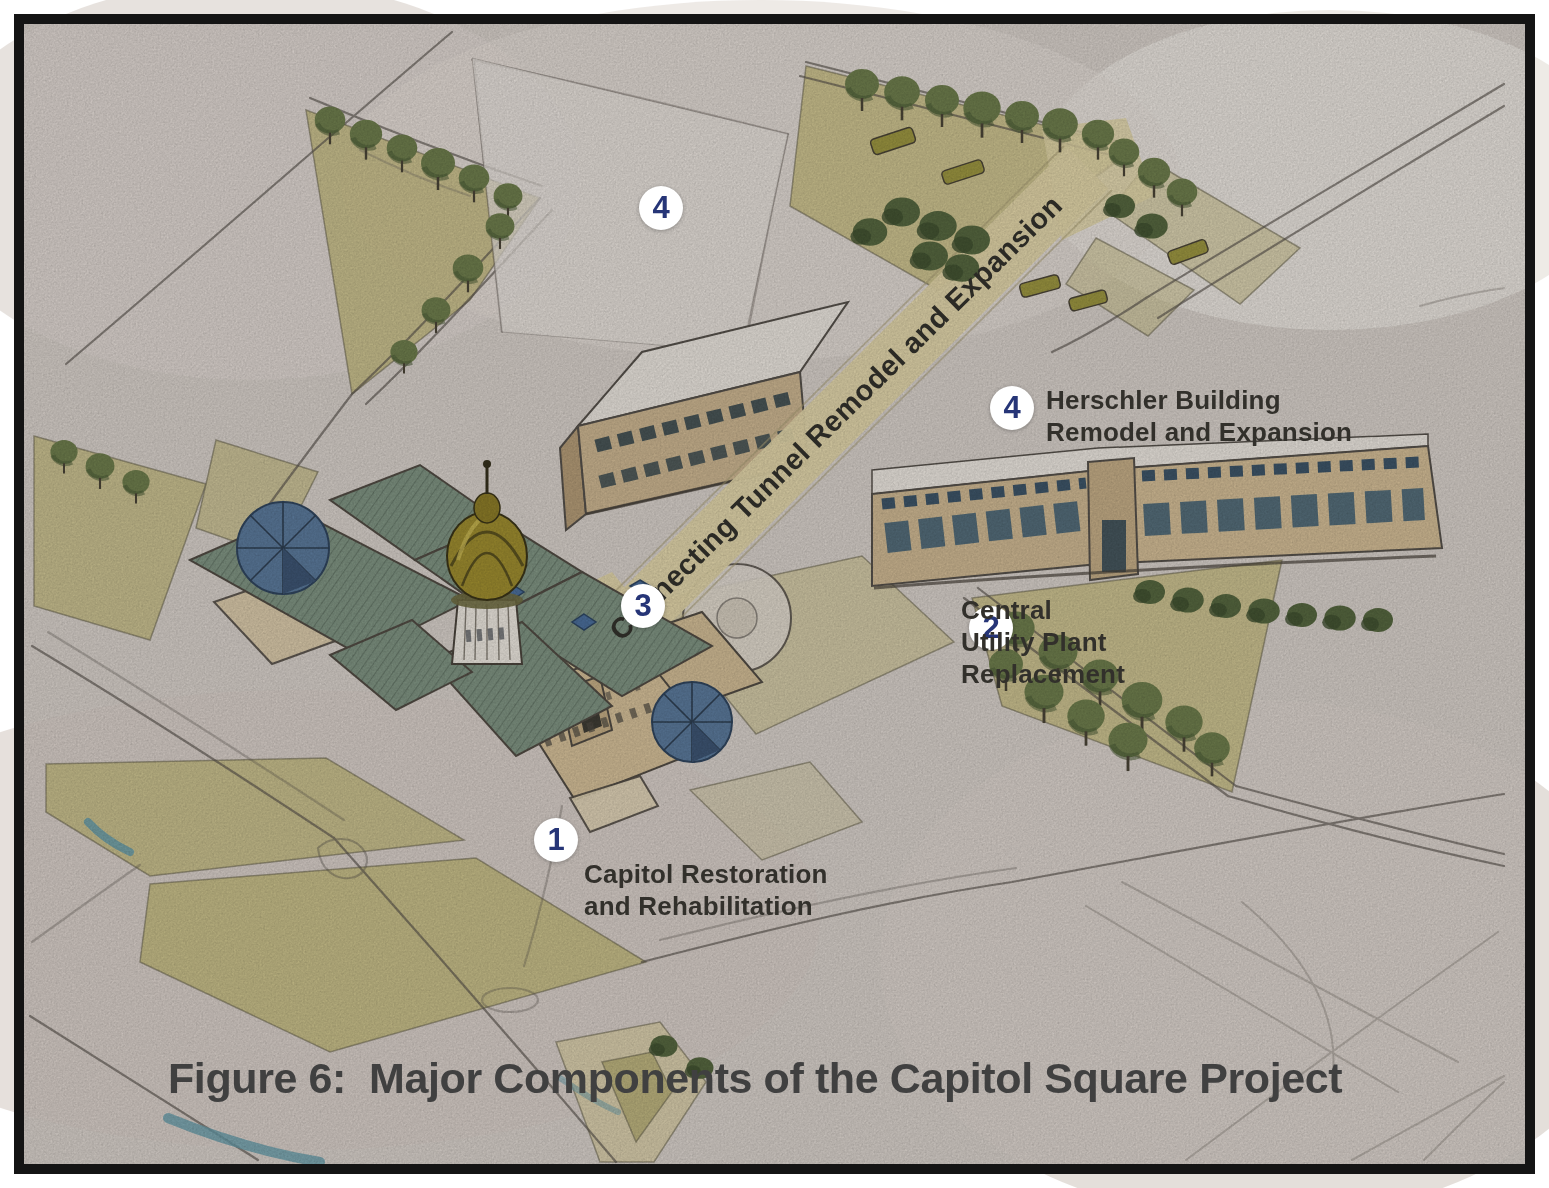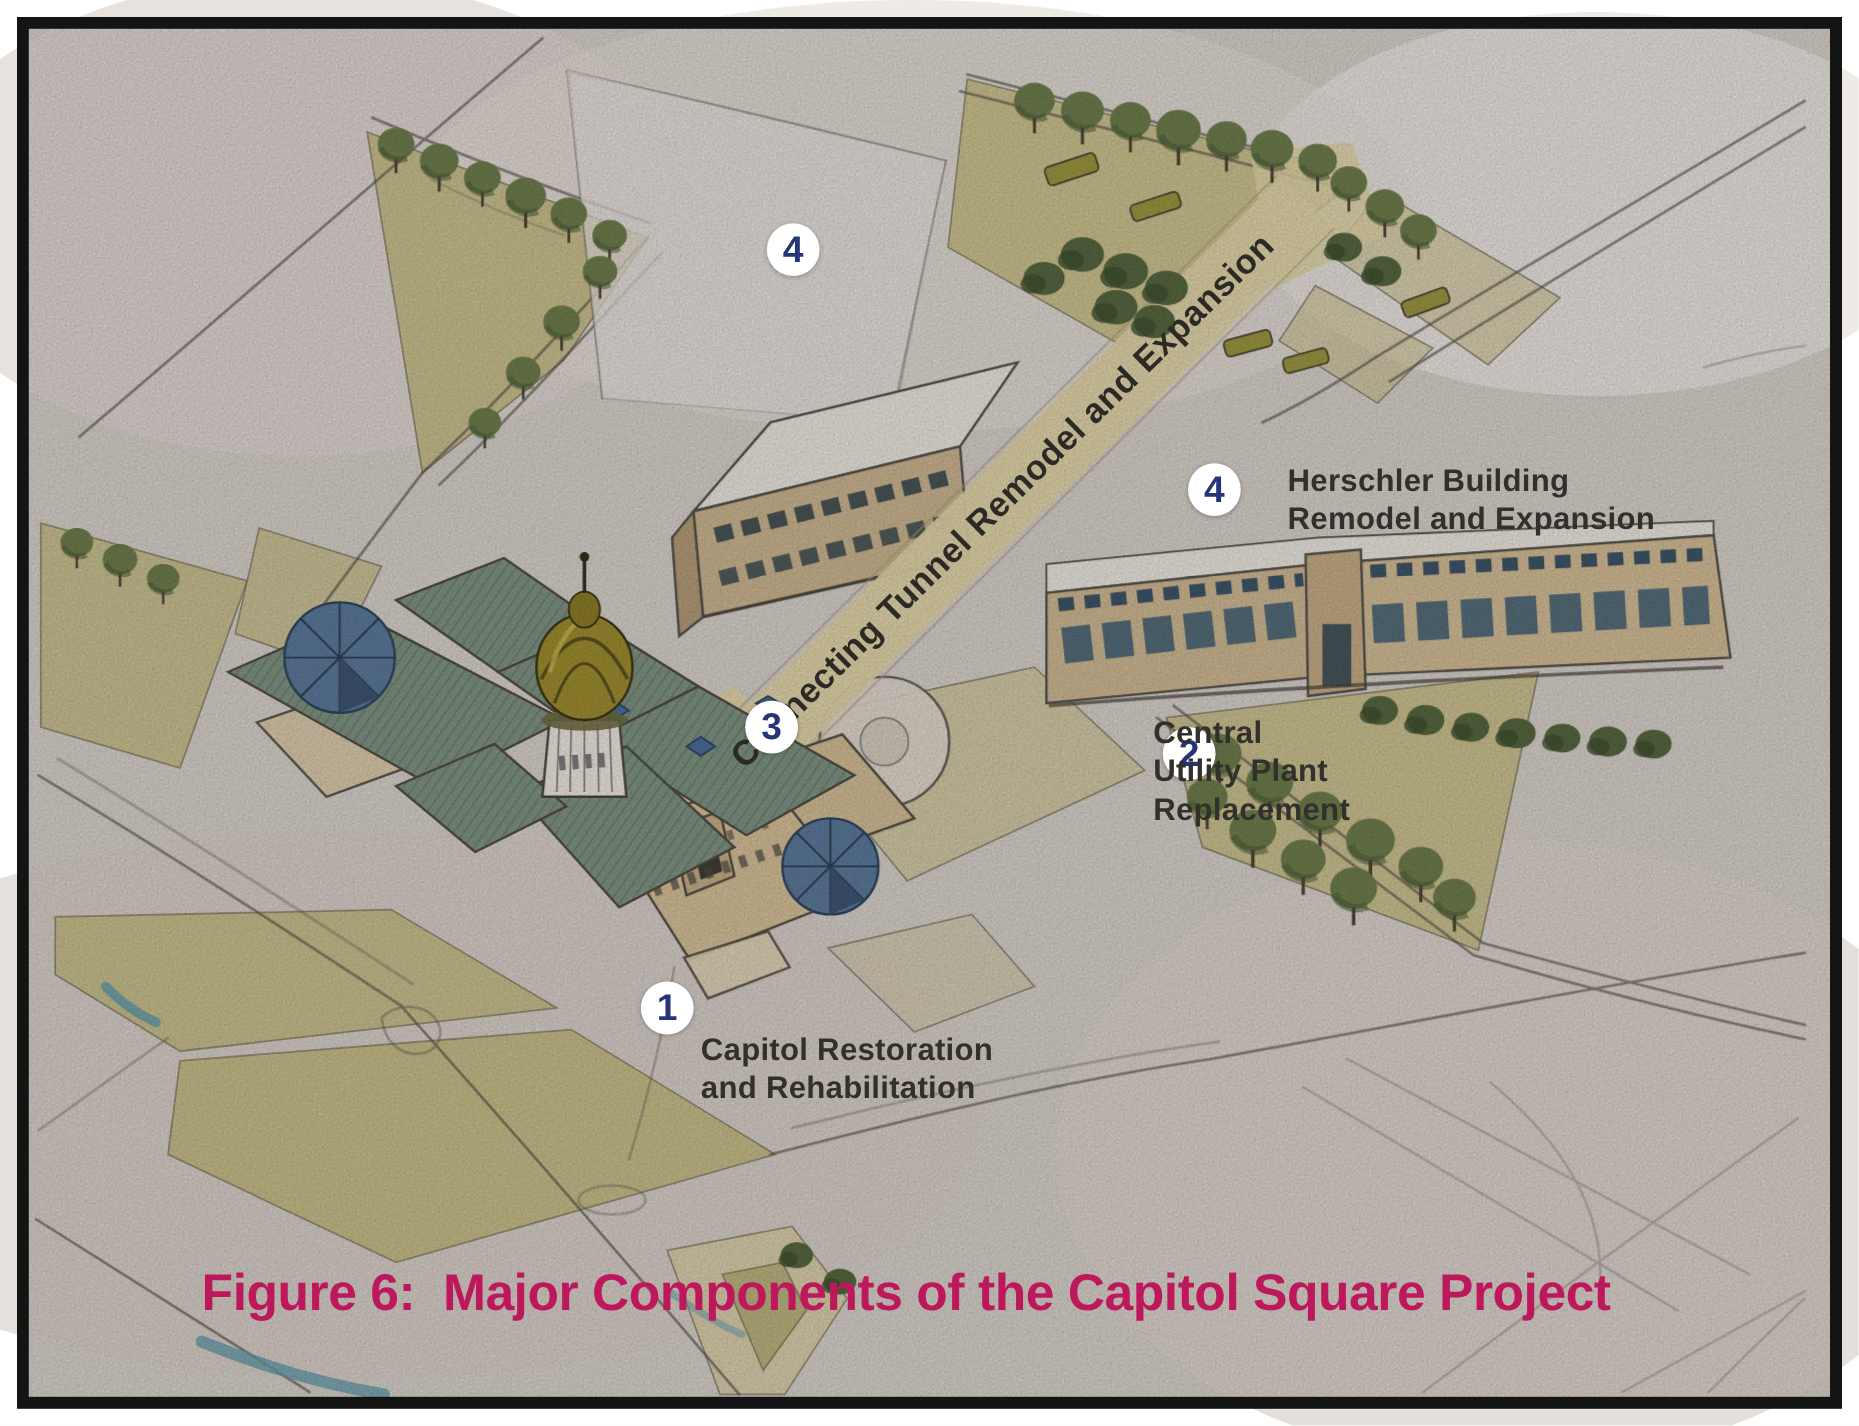--- a/index.html
+++ b/index.html
@@ -8,21 +8,21 @@
   .frame{position:absolute;left:14px;top:14px;right:14px;bottom:14px;border:10px solid #141414;
          pointer-events:none;z-index:5;}
   .scene{position:absolute;left:0;top:0;z-index:1;}
   .marker{position:absolute;width:44px;height:44px;border-radius:50%;background:#ffffff;
           color:#263577;font-weight:700;font-size:31px;line-height:44px;text-align:center;
           z-index:10;box-shadow:0 1px 4px rgba(40,40,40,.35);}
   .anno-label{position:absolute;color:#32302b;font-weight:700;font-size:26px;line-height:1.24;
           white-space:pre-line;z-index:10;letter-spacing:.2px;}
   .tunnel-label{position:absolute;left:836px;top:418px;transform:translate(-50%,-50%) rotate(-44.5deg);
           color:#2b2a25;font-weight:700;font-size:29px;white-space:nowrap;z-index:9;letter-spacing:.4px;}
-  .caption{position:absolute;left:168px;top:1054px;color:#be185d;font-weight:700;font-size:43px;
+  .caption{position:absolute;left:168px;top:1054px;color:#404040;font-weight:700;font-size:43px;
           white-space:pre-wrap;z-index:10;letter-spacing:-0.4px;}
 </style>
 </head>
 <body>
 
 <div class="stage">
 
   <svg class="scene" width="1549" height="1188" viewBox="0 0 1549 1188" aria-hidden="true">
     <defs>
       <pattern id="roofP" width="7" height="7" patternUnits="userSpaceOnUse" patternTransform="rotate(35)">
@@ -268,21 +268,21 @@
 
     <rect x="20" y="20" width="1509" height="1148" filter="url(#paperNoise)" opacity="0.45"></rect>
   </svg>
 
   <div class="marker" style="left:639px;top:186px;">4</div>
   <div class="marker" style="left:621px;top:584px;">3</div>
   <div class="marker" style="left:990px;top:386px;">4</div>
   <div class="marker" style="left:969px;top:606px;">2</div>
   <div class="marker" style="left:534px;top:818px;">1</div>
 
-  <div class="anno-label" style="left:1046px;top:384px;margin-left:27px;">Herschler Building
+  <div class="anno-label" style="left:1046px;top:384px;">Herschler Building
 Remodel and Expansion</div>
   <div class="anno-label" style="left:961px;top:594px;">Central
 Utility Plant
 Replacement</div>
   <div class="anno-label" style="left:584px;top:814px;margin-top:44px;">Capitol Restoration
 and Rehabilitation</div>
   <div class="tunnel-label">Connecting Tunnel Remodel and Expansion</div>
 
   <div class="caption">Figure 6:  Major Components of the Capitol Square Project</div>
 

